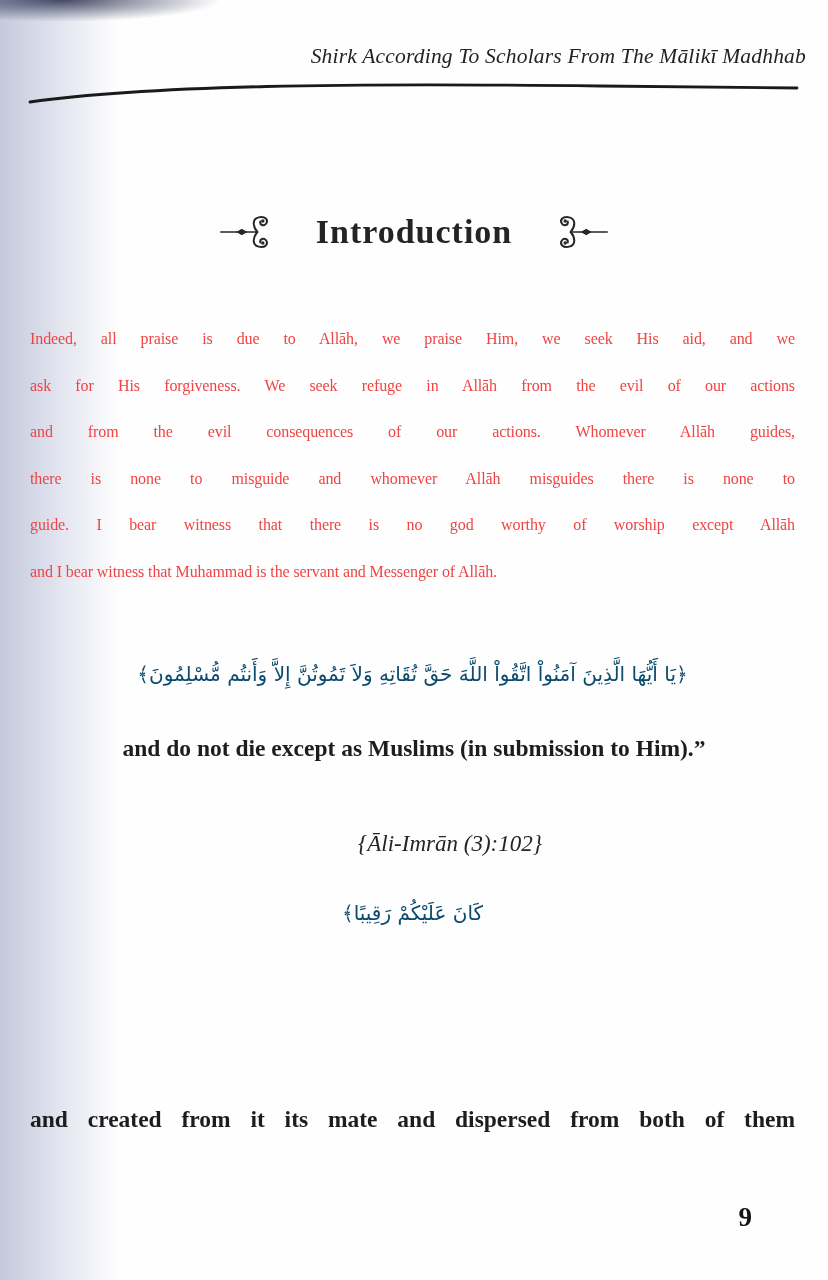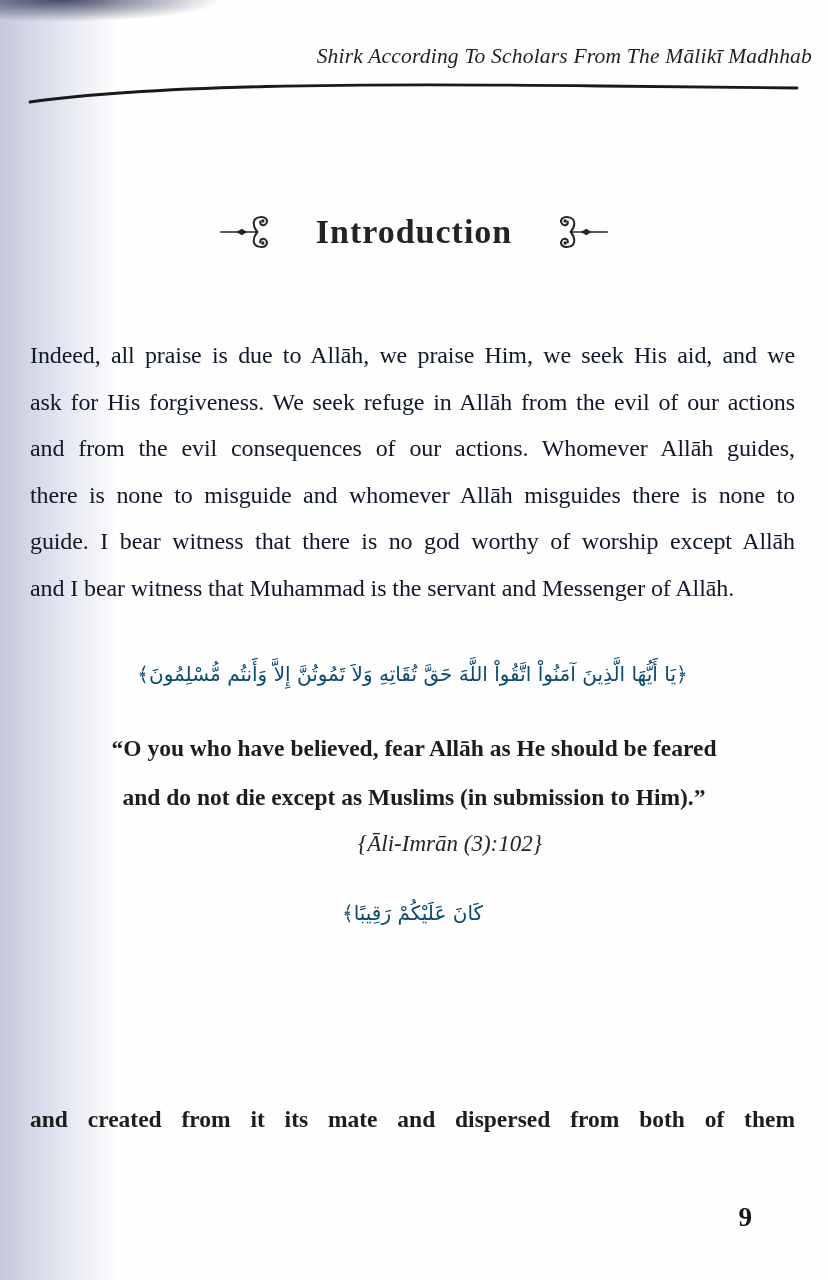--- a/index.html
+++ b/index.html
@@ -20,37 +20,37 @@
     position:absolute; left:0; top:0; width:118px; height:1280px;
     background:linear-gradient(90deg,#b7bbd2 0%,#ccd0e2 30%,#e4e6f0 62%,rgba(255,255,255,0) 100%);
     opacity:.8; pointer-events:none;
   }
   .corner-smudge{
     position:absolute; left:0; top:0; width:380px; height:24px;
     background:radial-gradient(ellipse 60% 130% at 16% 0%, rgba(40,46,78,.85), rgba(40,46,78,0) 70%);
     pointer-events:none;
   }
   .running-header{
-    position:absolute; top:44px; right:16px;
+    position:absolute; top:44px; right:22px;
     font-style:italic; font-size:21.5px; letter-spacing:.2px;
     color:#222;
   }
   .rule-svg{ position:absolute; top:74px; left:0; }
   .title-row{
     position:absolute; top:202px; left:0; width:100%; height:60px;
     display:flex; align-items:center; justify-content:center; gap:34px;
   }
   .chapter-title{
     font-size:34px; font-weight:bold; letter-spacing:1px; color:#242424;
   }
   .fleuron{ display:block; }
   .fleuron.flip{ transform:scaleX(-1); }
   .body-para{
-    position:absolute; top:332px; left:30px; width:765px;
-    font-size:24px; line-height:46.6px; letter-spacing:-0.1px; color:#0f172a;
+    position:absolute; top:316px; left:30px; width:765px;
+    font-size:16px; line-height:46.6px; letter-spacing:-0.1px; color:#ef4444;
   }
   .jline{ text-align:justify; text-align-last:justify; white-space:normal; }
   .jline.endline{ text-align-last:left; }
   .arabic{
     direction:rtl; unicode-bidi:isolate;
     font-family:"DejaVu Sans",sans-serif;
     color:#0c4a6e;
   }
   .verse1{
     position:absolute; top:638px; left:30px; width:765px;
@@ -120,21 +120,20 @@
   <div class="jline">ask for His forgiveness. We seek refuge in Allāh from the evil of our actions</div>
   <div class="jline">and from the evil consequences of our actions. Whomever Allāh guides,</div>
   <div class="jline">there is none to misguide and whomever Allāh misguides there is none to</div>
   <div class="jline">guide. I bear witness that there is no god worthy of worship except Allāh</div>
   <div class="jline endline">and I bear witness that Muhammad is the servant and Messenger of Allāh.</div>
 </div>
 
 <div class="verse1 arabic">﴿يَا أَيُّهَا الَّذِينَ آمَنُواْ اتَّقُواْ اللَّهَ حَقَّ تُقَاتِهِ وَلاَ تَمُوتُنَّ إِلاَّ وَأَنتُم مُّسْلِمُونَ﴾</div>
 
 <div class="trans1">
-  <div>“O you who have believed, fear Allāh as He should be feared</div>
   <div>and do not die except as Muslims (in submission to Him).”</div>
 </div>
 
 <div class="citation">{Āli-Imrān (3):102}</div>
 
 <div class="verse2 arabic">
   <div class="aline">كَانَ عَلَيْكُمْ رَقِيبًا﴾</div>
 </div>
 
 <div class="trans2">

